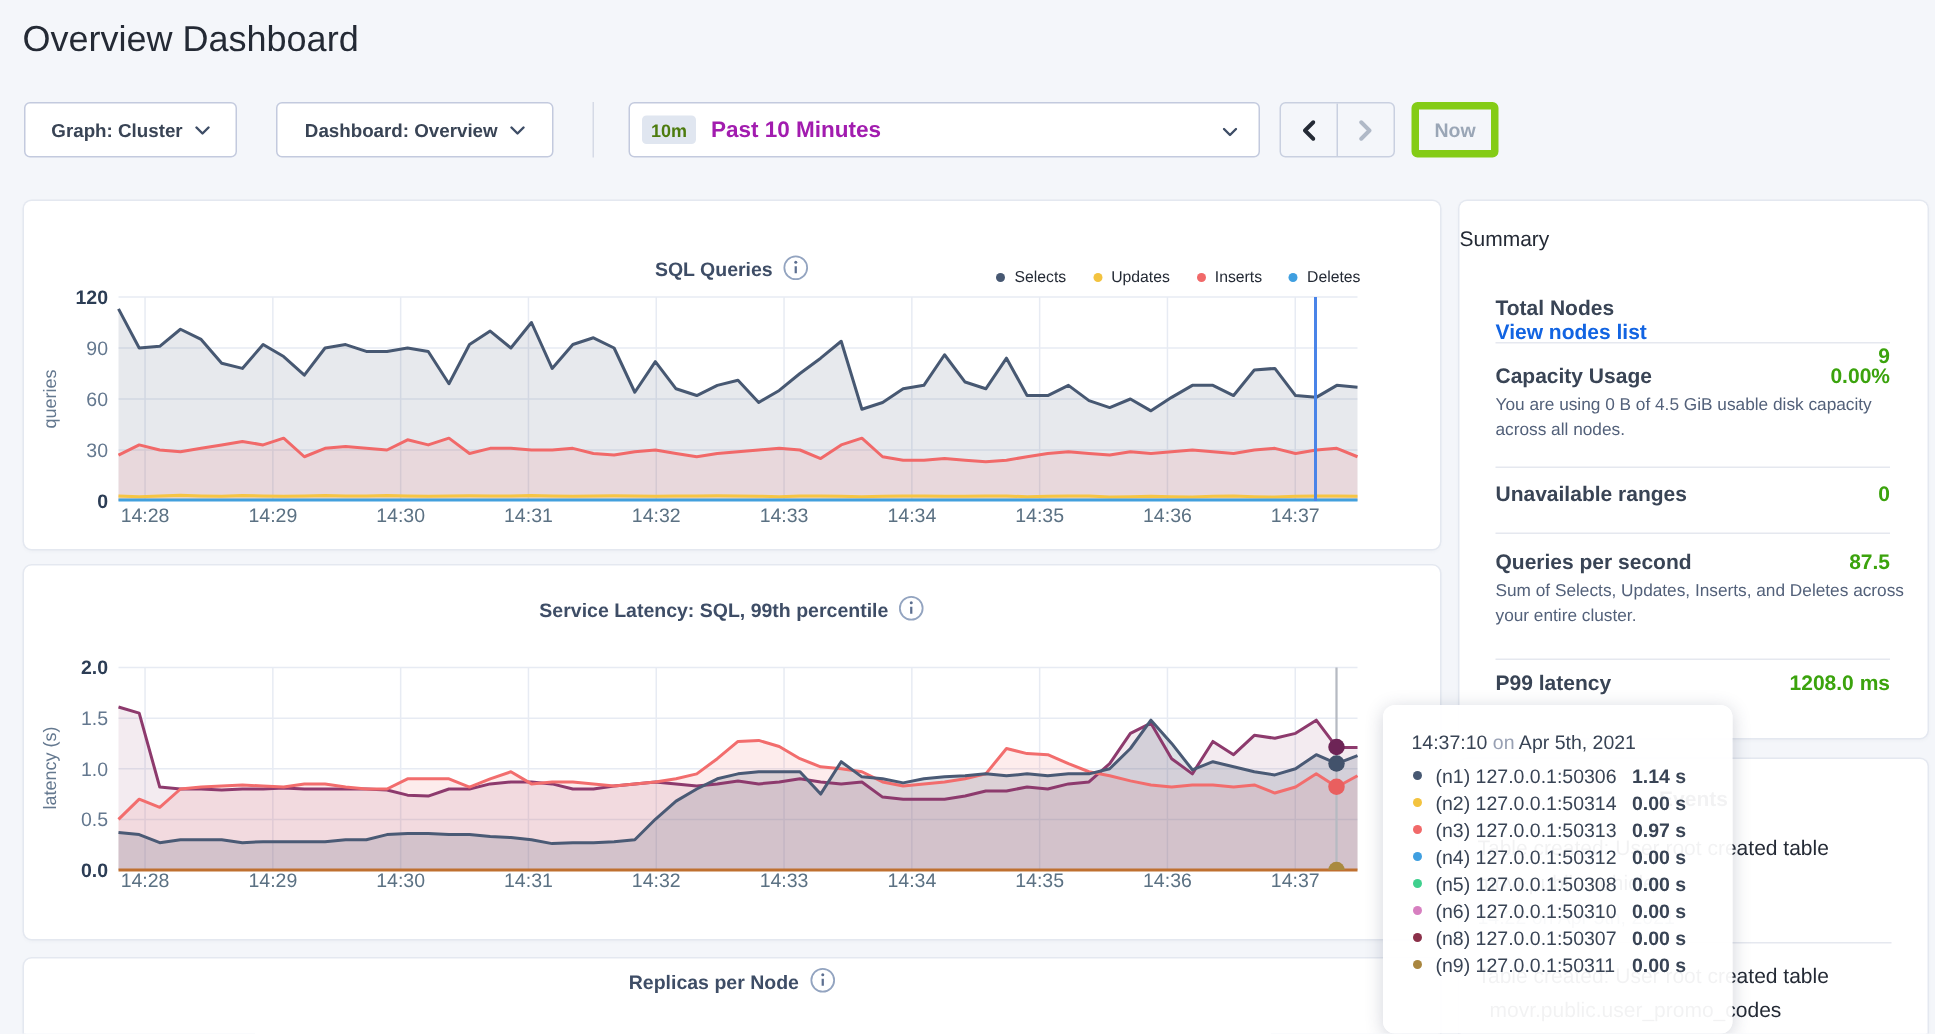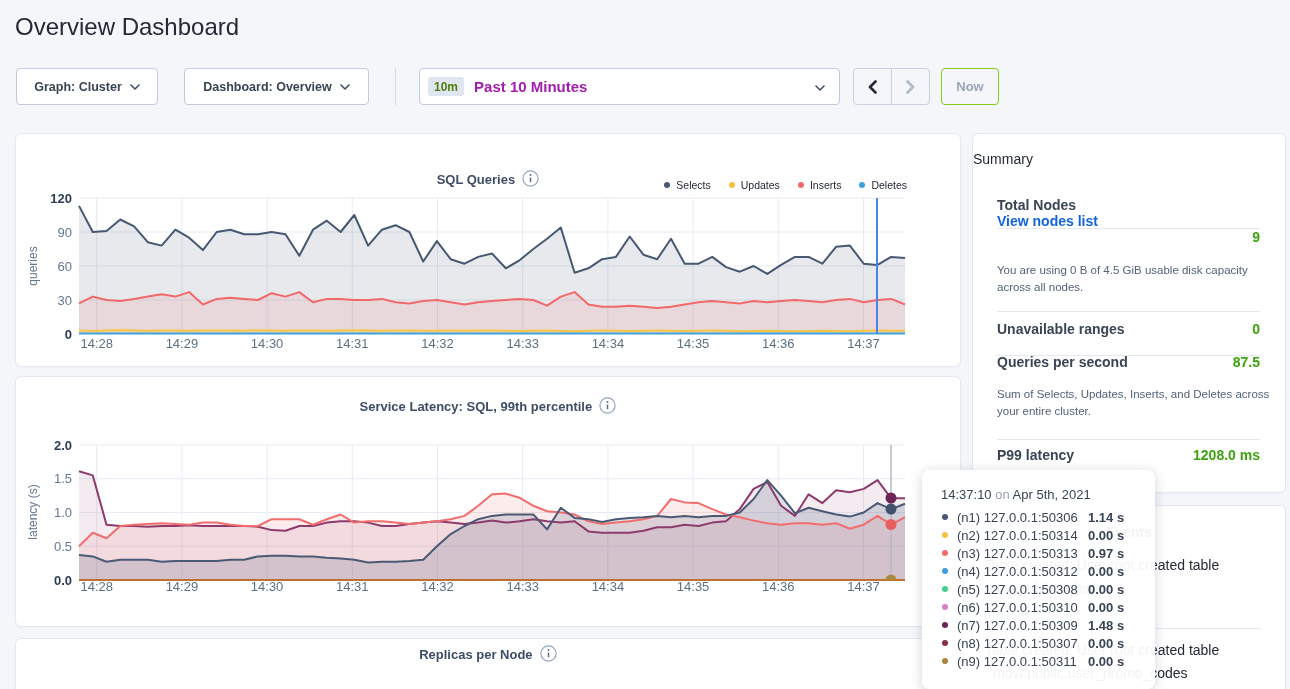--- a/index.html
+++ b/index.html
@@ -47,21 +47,21 @@
     <svg width="9" height="14" viewBox="0 0 9 14">
         <path d="M7.5 1.5 L2 7 L7.5 12.5" fill="none" stroke="#242a35" stroke-width="2.6" stroke-linecap="round" stroke-linejoin="round"></path>
       </svg>
   </div>
   <div style="flex:1;display:flex;align-items:center;justify-content:center;">
     <svg width="9" height="14" viewBox="0 0 9 14">
         <path d="M1.5 1.5 L7 7 L1.5 12.5" fill="none" stroke="#b0b9c7" stroke-width="2.6" stroke-linecap="round" stroke-linejoin="round"></path>
       </svg>
   </div>
 </div>
-<div class="abs" style="left:941px;top:68px;width:58px;height:37px;border:1px solid #84cc16;border-radius:4px;display:flex;align-items:center;justify-content:center;font-size:13px;font-weight:bold;color:#9aa6b6;">Now</div>
+<div class="abs" style="left:941px;top:68px;width:58px;height:37px;border:5px solid #84cc16;border-radius:4px;display:flex;align-items:center;justify-content:center;font-size:13px;font-weight:bold;color:#9aa6b6;">Now</div>
 
 <div class="card" style="left:16px;top:134px;width:944px;height:232px;">
   <div class="ctitle" style="top:36px;">SQL Queries&nbsp;&nbsp;<svg width="17" height="17" viewBox="0 0 17 17" style="vertical-align:-3px">
         <circle cx="8.5" cy="8.5" r="7.6" fill="none" stroke="#93a4c0" stroke-width="1.2"></circle>
         <line x1="8.5" y1="7.5" x2="8.5" y2="12.2" stroke="#5d6f90" stroke-width="1.5"></line>
         <circle cx="8.5" cy="4.9" r="1" fill="#5d6f90"></circle>
       </svg></div>
   <div class="leg" style="top:45px;right:53px;">
     <span class="ldot" style="background:#475872"></span>Selects
     <span class="ldot" style="background:#f3c33f;margin-left:18px;"></span>Updates
@@ -167,25 +167,26 @@
         <circle cx="8.5" cy="8.5" r="7.6" fill="none" stroke="#93a4c0" stroke-width="1.2"></circle>
         <line x1="8.5" y1="7.5" x2="8.5" y2="12.2" stroke="#5d6f90" stroke-width="1.5"></line>
         <circle cx="8.5" cy="4.9" r="1" fill="#5d6f90"></circle>
       </svg></div>
 </div>
 
 <div class="card" style="left:973px;top:134px;width:312px;height:358px;">
   <div class="abs" style="left:0;right:0;top:17px;text-align:left;font-size:14px;font-weight:normal;color:#242a35;">Summary</div>
   <div class="srow" style="top:63px;flex-direction:column;">Total Nodes&nbsp;&nbsp;<span style="color:#1264e2;">View nodes list</span><span class="v">9</span></div>
   <div class="sdiv" style="top:94px;"></div>
+  <div class="srow" style="top:108px;">Capacity Usage<span class="v">0.00%</span></div>
   <div class="sgray" style="top:128px;white-space:nowrap;">You are using 0 B of 4.5 GiB usable disk capacity<br>across all nodes.</div>
   <div class="sdiv" style="top:177px;"></div>
   <div class="srow" style="top:187px;">Unavailable ranges<span class="v">0</span></div>
   <div class="sdiv" style="top:221px;"></div>
-  <div class="srow" style="top:220px;">Queries per second<span class="v">87.5</span></div>
+  <div class="srow" style="top:232px;">Queries per second<span class="v">87.5</span></div>
   <div class="sgray" style="top:252px;white-space:nowrap;">Sum of Selects, Updates, Inserts, and Deletes across<br>your entire cluster.</div>
   <div class="sdiv" style="top:305px;"></div>
   <div class="srow" style="top:313px;">P99 latency<span class="v">1208.0 ms</span></div>
 </div>
 
 <div class="card" style="left:973px;top:506px;width:312px;height:300px;">
   <div class="abs" style="left:0;right:0;top:18px;text-align:center;font-size:14px;font-weight:bold;color:#242a35;">Events</div>
   <div class="abs" style="left:12px;top:48px;width:288px;font-size:14px;color:#242a35;line-height:23px;">
     Table created: User root created table movr.public.vehicles
     <div style="font-size:13px;color:#8a94a8;">14:22 on Apr 5th, 2021</div>
@@ -223,25 +224,20 @@
       <span class="tdot" style="background:#3fd08e"></span>
       <span class="tlab">(n5) 127.0.0.1:50308</span>
       <span class="tval">0.00 s</span>
     </div>
 <div class="trow">
       <span class="tdot" style="background:#d77fc0"></span>
       <span class="tlab">(n6) 127.0.0.1:50310</span>
       <span class="tval">0.00 s</span>
     </div>
 <div class="trow">
-      <span class="tdot" style="background:#6d2456"></span>
-      <span class="tlab">(n7) 127.0.0.1:50309</span>
-      <span class="tval">1.48 s</span>
-    </div>
-<div class="trow">
       <span class="tdot" style="background:#8b3049"></span>
       <span class="tlab">(n8) 127.0.0.1:50307</span>
       <span class="tval">0.00 s</span>
     </div>
 <div class="trow">
       <span class="tdot" style="background:#a9863f"></span>
       <span class="tlab">(n9) 127.0.0.1:50311</span>
       <span class="tval">0.00 s</span>
     </div>
 </div>

